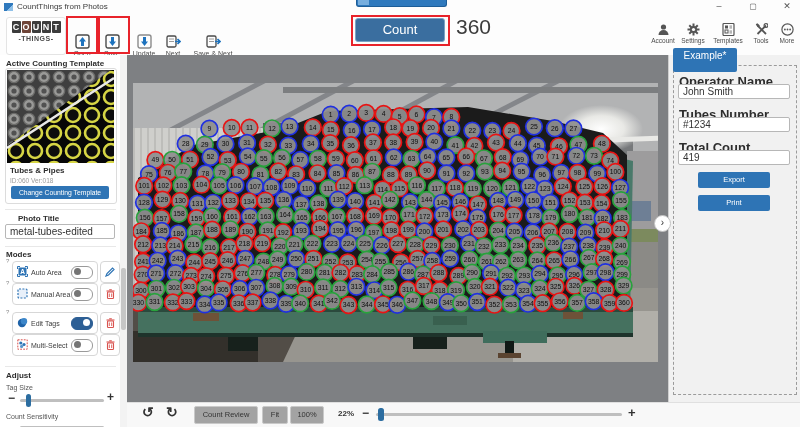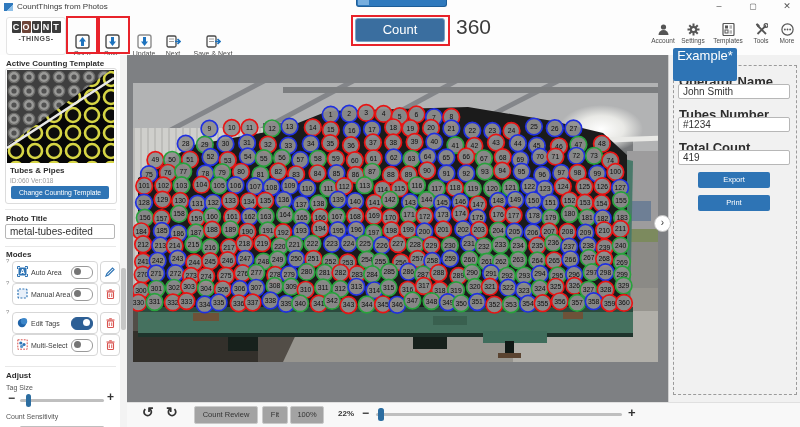--- a/index.html
+++ b/index.html
@@ -53,21 +53,21 @@
   .slider-minus,.slider-plus{font-size:12px;color:#333;font-weight:bold;cursor:pointer;}
   .slider-track{height:3px;background:#bfbfbf;border-radius:2px;}
   .slider-thumb{width:5px;height:13px;border-radius:2.5px;background:#2c6da0;cursor:pointer;}
   #sb-scroll{left:120px;top:0;width:7px;height:372px;background:#f3f3f3;}
   #sb-thumb{left:1px;top:213px;width:5px;height:62px;background:#c6c6c6;border-radius:2px;}
   
   #canvas{left:127px;top:55px;width:541px;height:347px;background:#7e8083;}
   #photo{left:6px;top:28px;width:525px;height:279px;}
   
   #rpanel{left:668px;top:55px;width:132px;height:372px;background:#f1f1f1;border-left:1px solid #cfcfcf;}
-  #example-btn{left:673px;top:48px;width:64px;height:33px;background:#2e74b5;border-radius:2px;color:#fff;font-size:13px;text-align:center;line-height:15px;cursor:pointer;z-index:4;}
+  #example-btn{left:673px;top:48px;width:64px;height:24px;background:#2e74b5;border-radius:2px;color:#fff;font-size:10px;text-align:center;line-height:15px;cursor:pointer;z-index:4;}
   #rp-dash{left:4px;top:10px;width:122px;height:328px;border:1px dashed #9b9b9b;}
   .rp-label{left:10px;font-size:13px;font-weight:bold;color:#2d2d2d;}
   .rp-input{left:9px;width:106px;height:13px;}
   .rp-btn{left:29px;width:72px;height:16px;background:#2e74b5;border-radius:2px;color:#fff;font-size:7.5px;text-align:center;line-height:16px;cursor:pointer;}
   #panel-chevron{left:654px;top:215px;width:15px;height:15px;border-radius:50%;background:#fff;border:1px solid #c2c2c2;text-align:center;line-height:13px;font-size:10px;color:#333;cursor:pointer;z-index:5;}
   
   #bottombar{left:127px;top:402px;width:673px;height:25px;background:#f8f8f8;border-top:1px solid #e0e0e0;}
   .bb-btn{top:3px;height:16px;border:1px solid #c9c9c9;border-radius:2px;background:#a3a3a3;font-size:7.5px;color:#333;text-align:center;line-height:16px;cursor:pointer;}
   .rot{top:1px;font-size:14px;color:#333;font-weight:bold;cursor:pointer;}
 </style>
@@ -226,21 +226,21 @@
         <rect width="107" height="93" fill="url(#pYellow)"></rect>
         <polygon points="0,0 104,0 0,76" fill="url(#pGray)"></polygon>
         <line x1="0" y1="78" x2="107" y2="8" stroke="#e8e8e8" stroke-width="2.5"></line>
       </svg>
       <div id="tpl-name" class="abs">Tubes &amp; Pipes</div>
       <div id="tpl-meta" class="abs">ID:060 Ver:018</div>
       <div id="tpl-change" class="abs">Change Counting Template</div>
     </div>
 
     <div class="divider abs" style="top:154px;"></div>
-    <div class="sb-h abs" style="left:6px;top:159px;">Photo Title</div>
+    <div class="sb-h abs" style="left:18px;top:159px;">Photo Title</div>
     <input class="sb-input abs" style="left: 5px; top: 169px; width: 104px; height: 13px;" value="metal-tubes-edited">
 
     <div class="divider abs" style="top:191px;"></div>
     <div class="sb-h abs" style="left:6px;top:195px;">Modes</div>
 
     <div class="qmark abs" style="left:6px;top:203px;">?</div>
     <div class="mode-row abs" style="top:206px;">
       <span class="micon"><svg width="11" height="11" viewBox="0 0 11 11">
             <rect x="1.5" y="1.5" width="8" height="8" rx="1" fill="#2e74b5"></rect>
             <text x="5.5" y="8" font-size="6.5" font-weight="bold" fill="#fff" text-anchor="middle" font-family="Liberation Sans,sans-serif">A</text>

